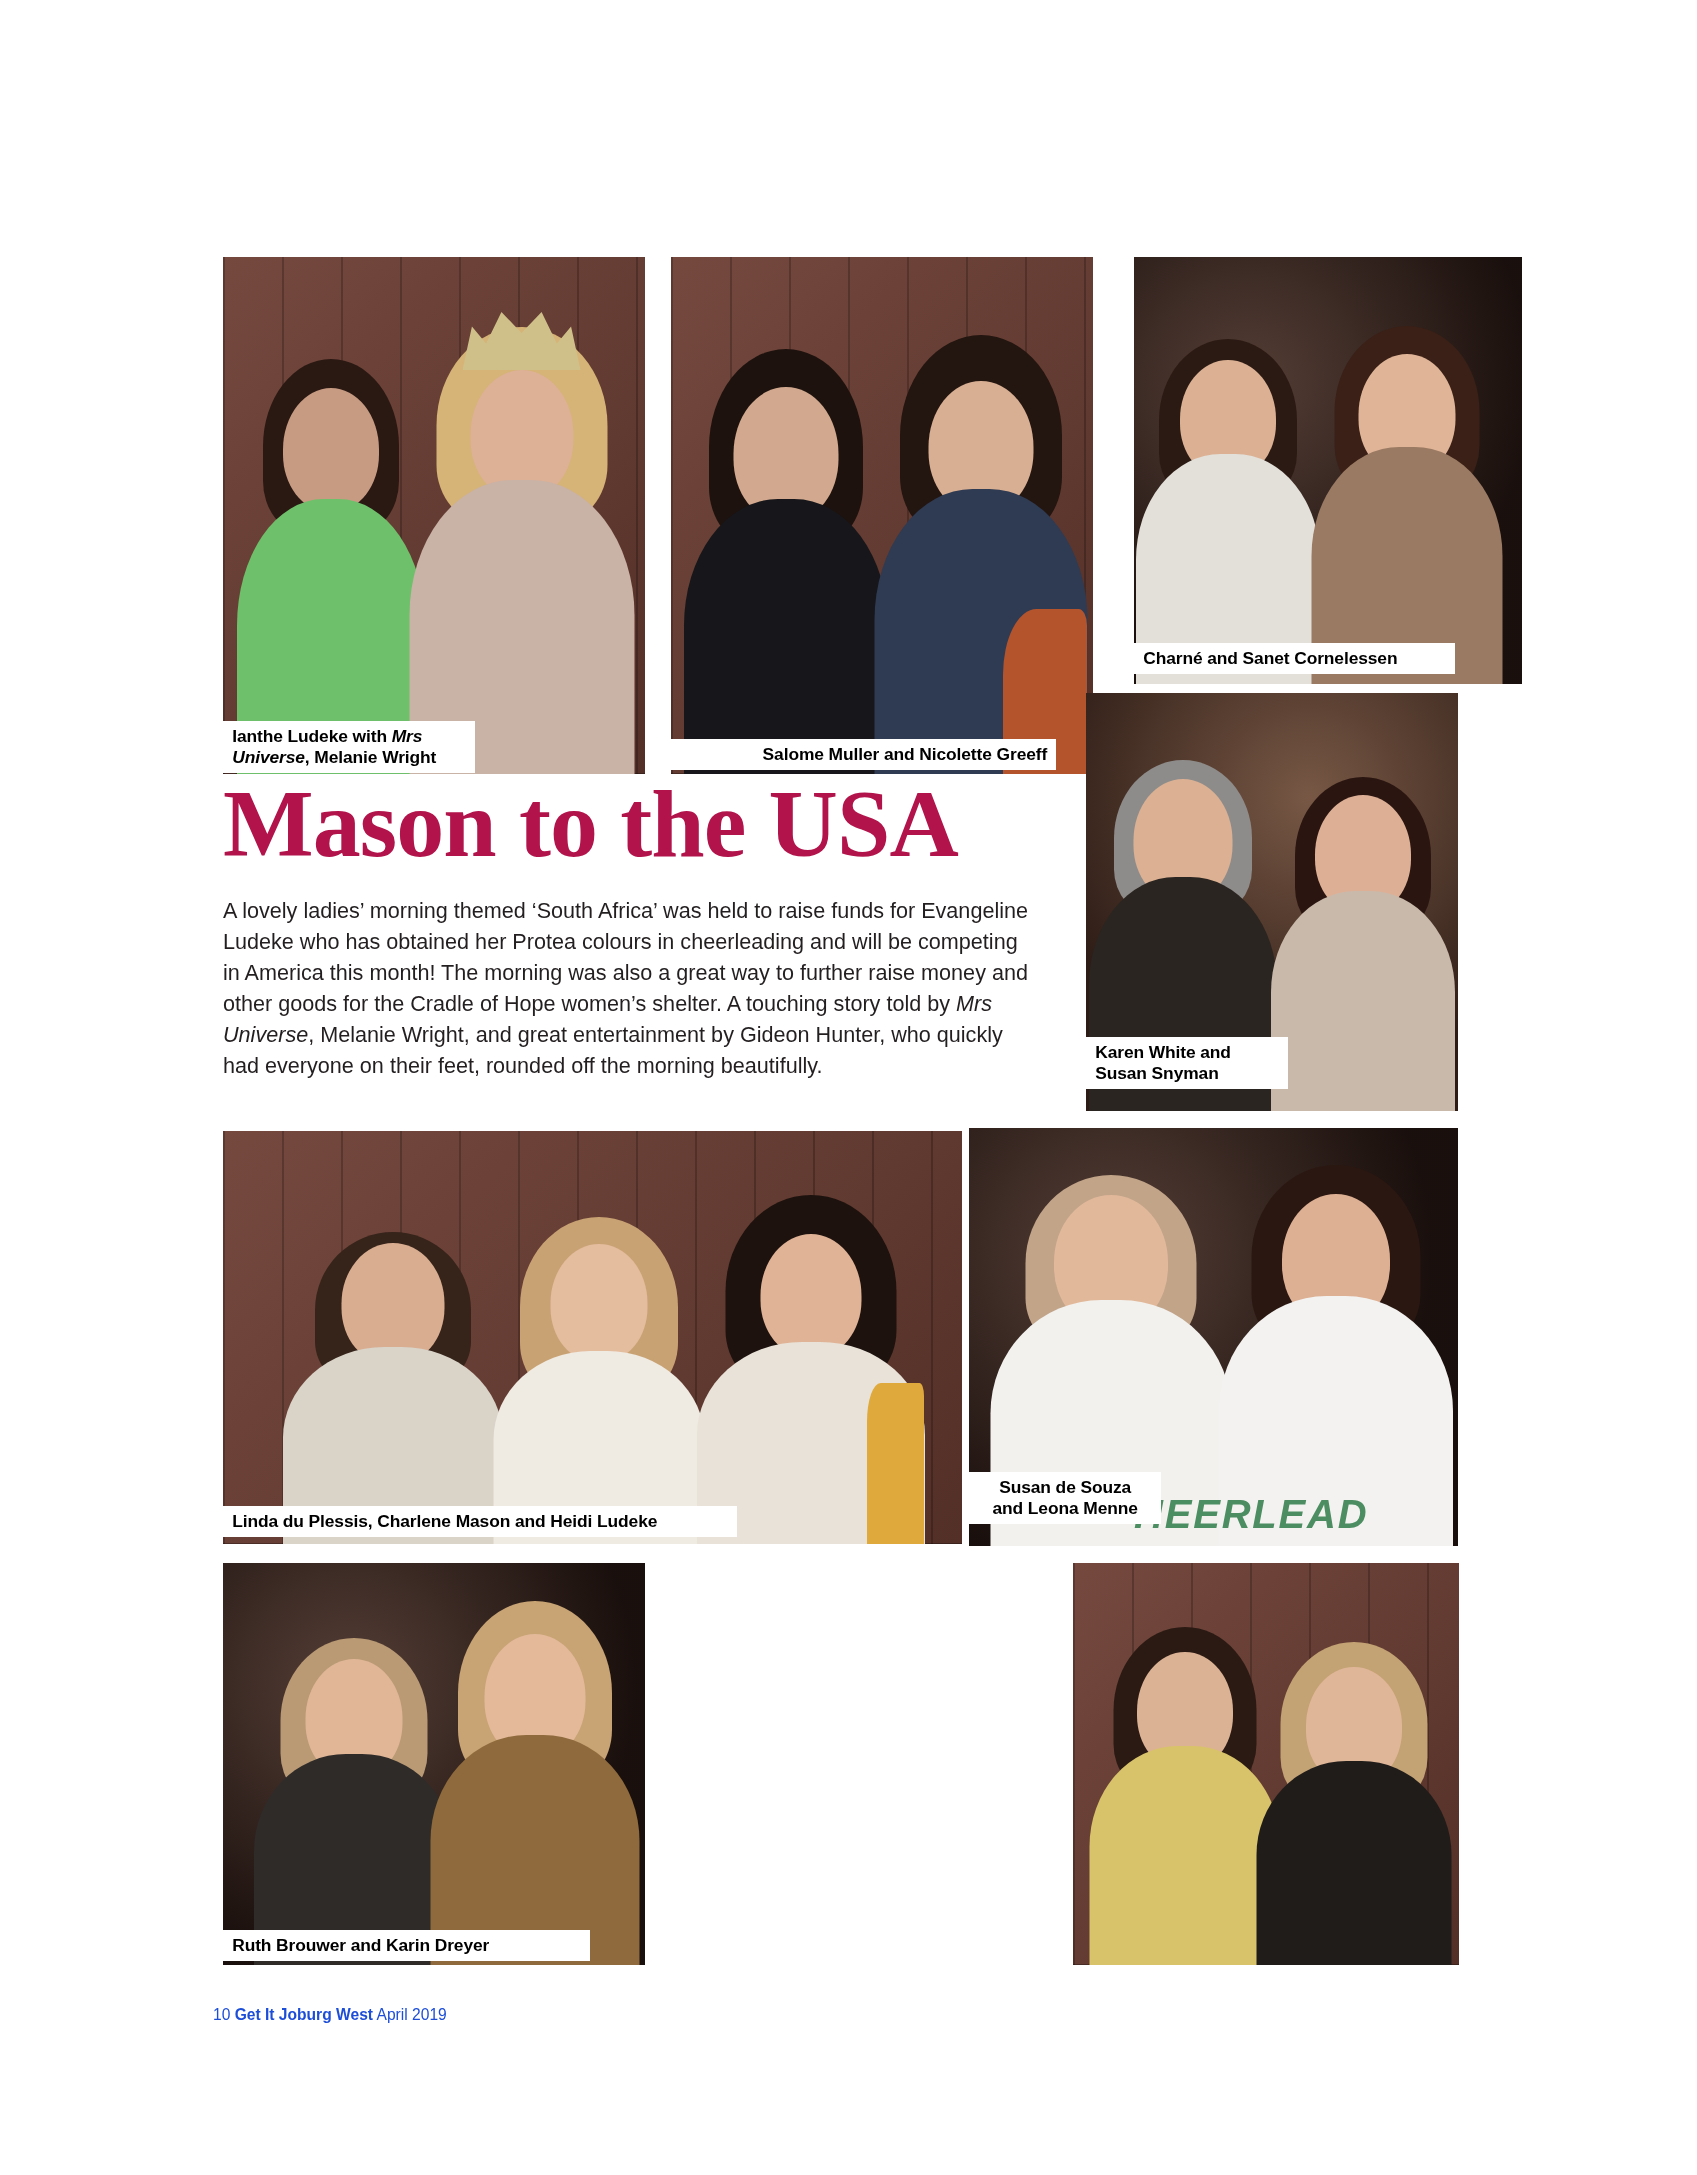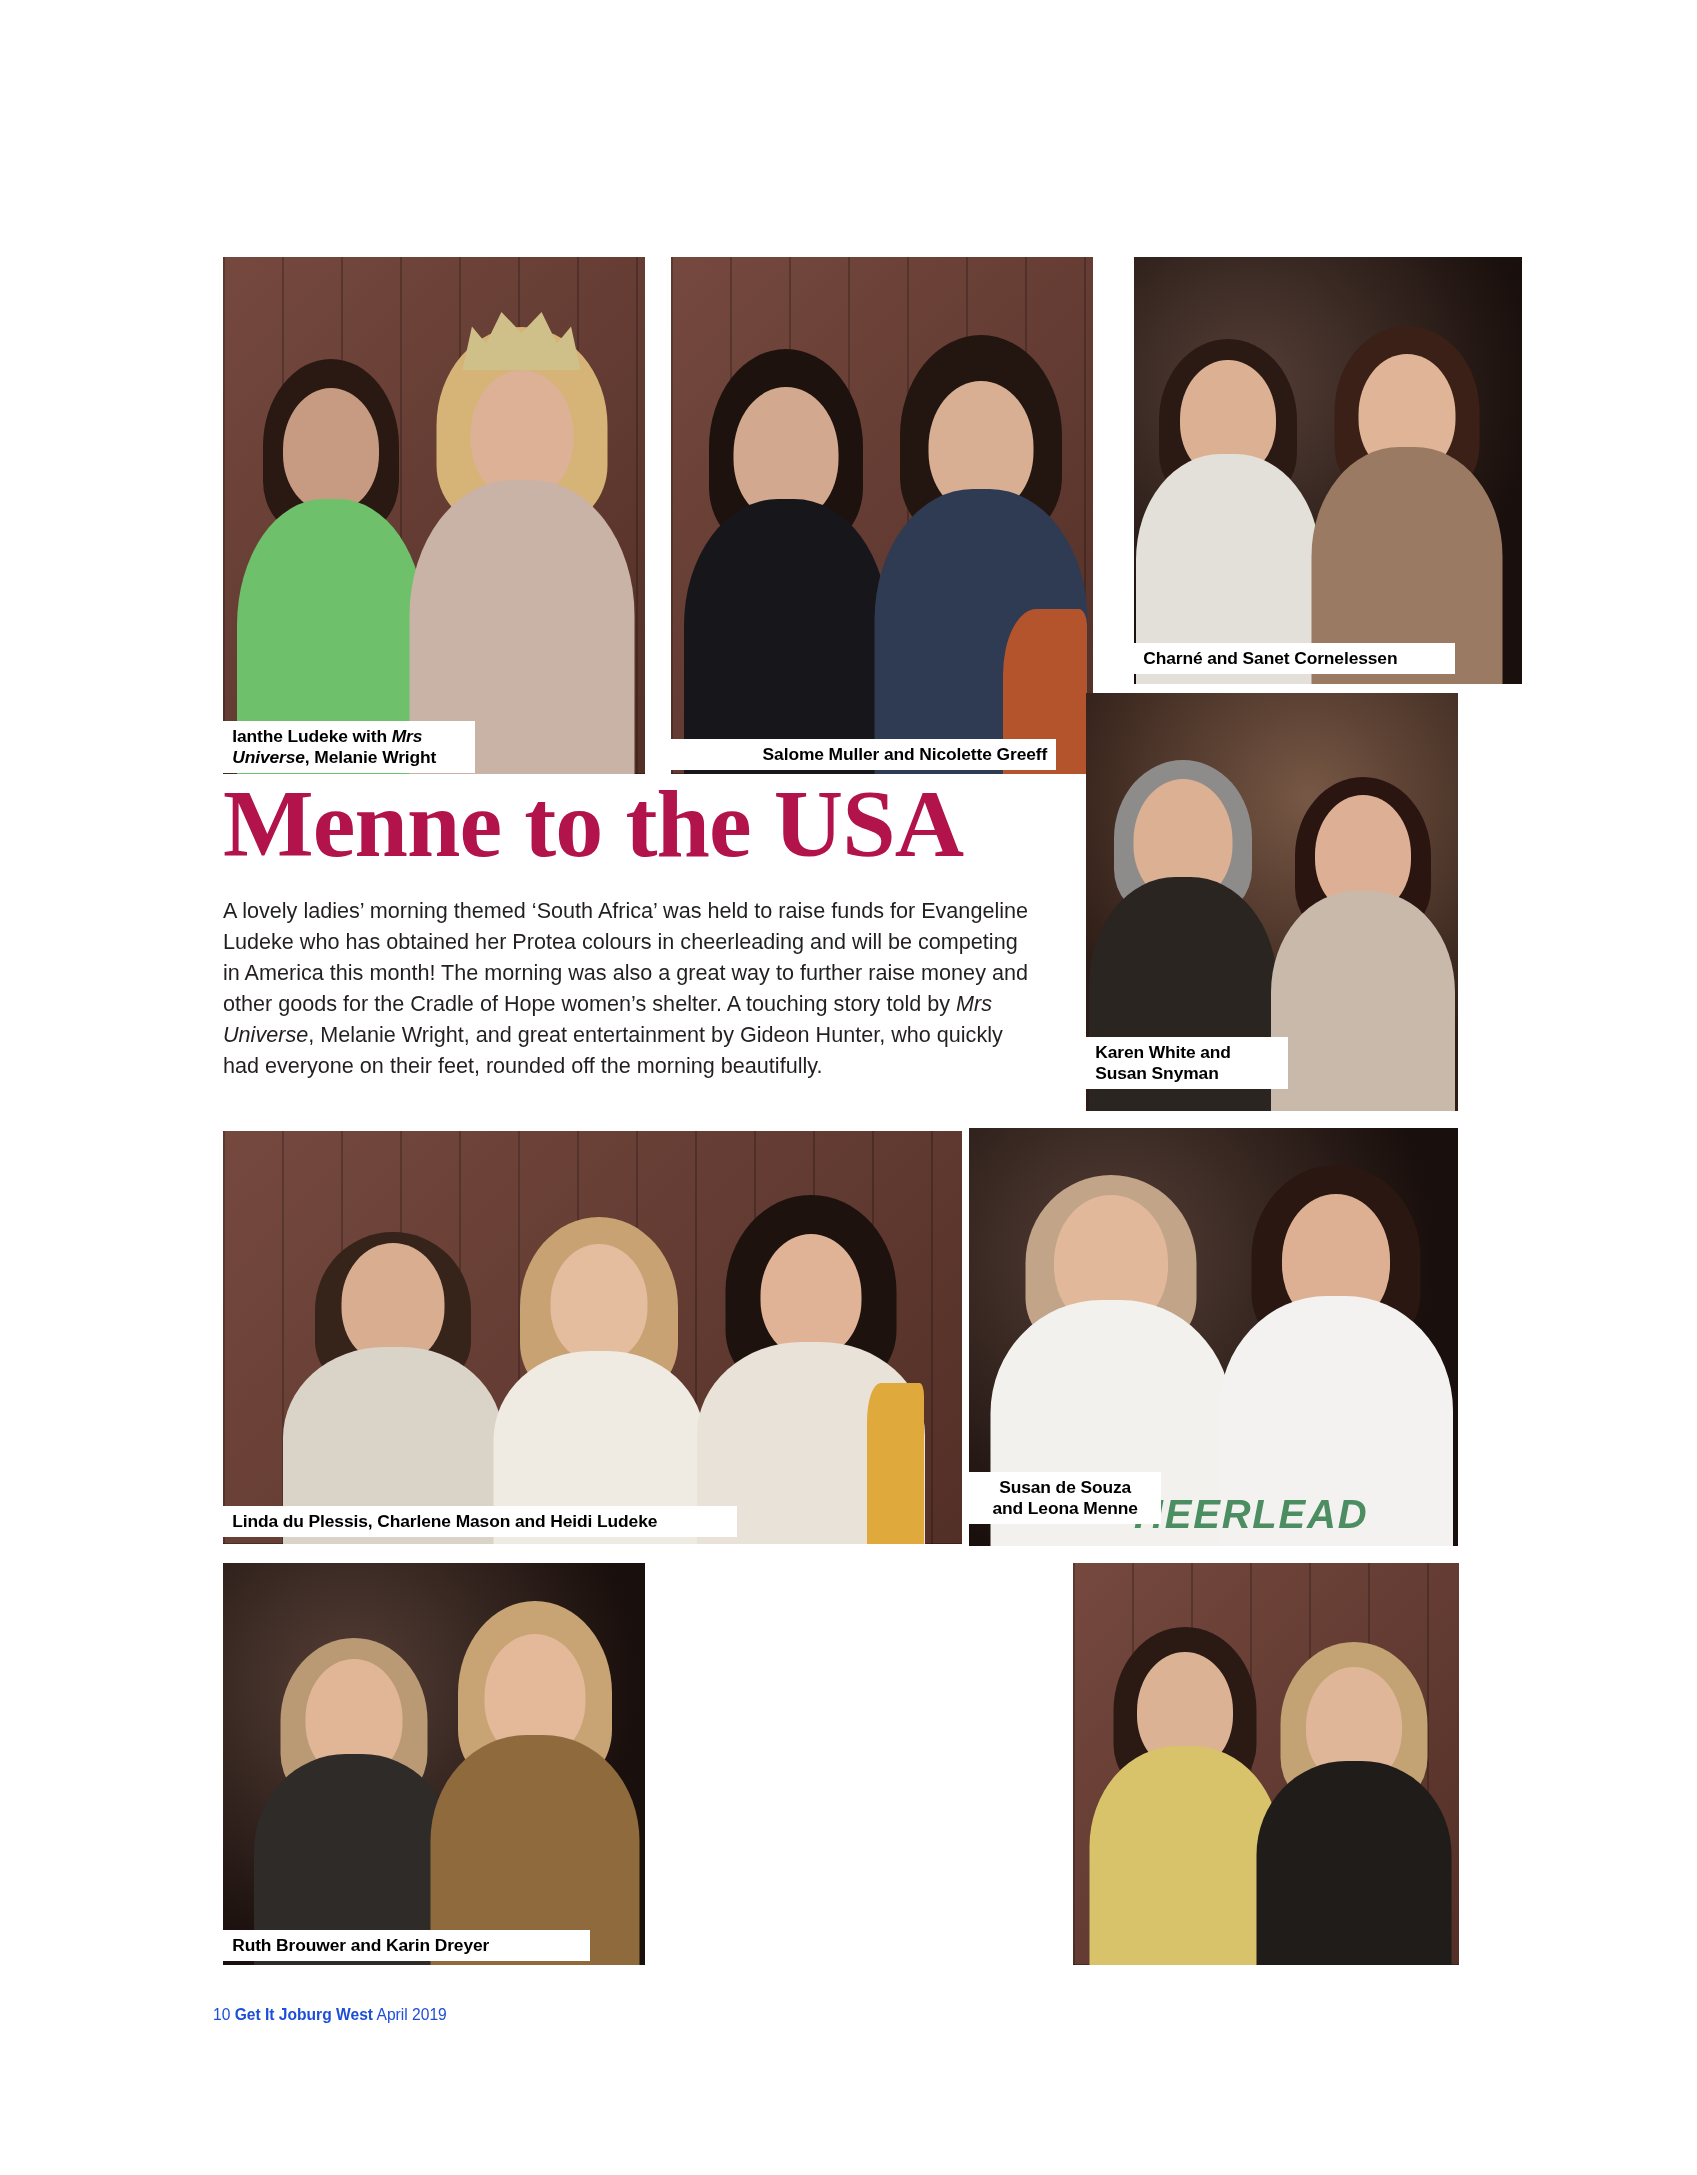--- a/index.html
+++ b/index.html
@@ -197,21 +197,21 @@
       <div class="pers" style="left:182px; width:190px; height:331px;">
         <div class="hair" style="bottom:176px; width:136px; height:158px; background:#2a1510;"></div>
         <div class="head" style="bottom:197px; width:96px; height:119px; background:#ddb096;"></div>
         <div class="torso" style="bottom:0; width:184px; height:220px; background:#c9b9aa;"></div>
       </div>
     </div>
     <div class="caption" style="left:0px; top:344px; width:184px;">Karen White and
 Susan Snyman</div>
   </div>
 
-  <div class="headline">Menne to the USA</div>
+  <div class="headline">Mason to the USA</div>
 
   <div class="body-copy">
     <span>A lovely ladies’ morning themed ‘South Africa’ was held to raise funds for Evangeline Ludeke who has obtained her Protea colours in cheerleading and will be competing in America this month! The morning was also a great way to further raise money and other goods for the Cradle of Hope women’s shelter. A touching story told by </span><i>Mrs Universe</i><span>, Melanie Wright, and great entertainment by Gideon Hunter, who quickly had everyone on their feet, rounded off the morning beautifully.</span>
   </div>
 
   <div class="photo brickwall" style="left:223px; top:1131px; width:739px; height:413px;">
     <div class="ph-inner">
       <div class="pers" style="left:55px; width:230px; height:303px;">
         <div class="hair" style="bottom:156px; width:156px; height:156px; background:#36231a;"></div>
         <div class="head" style="bottom:180px; width:103px; height:121px; background:#d9ad90;"></div>

